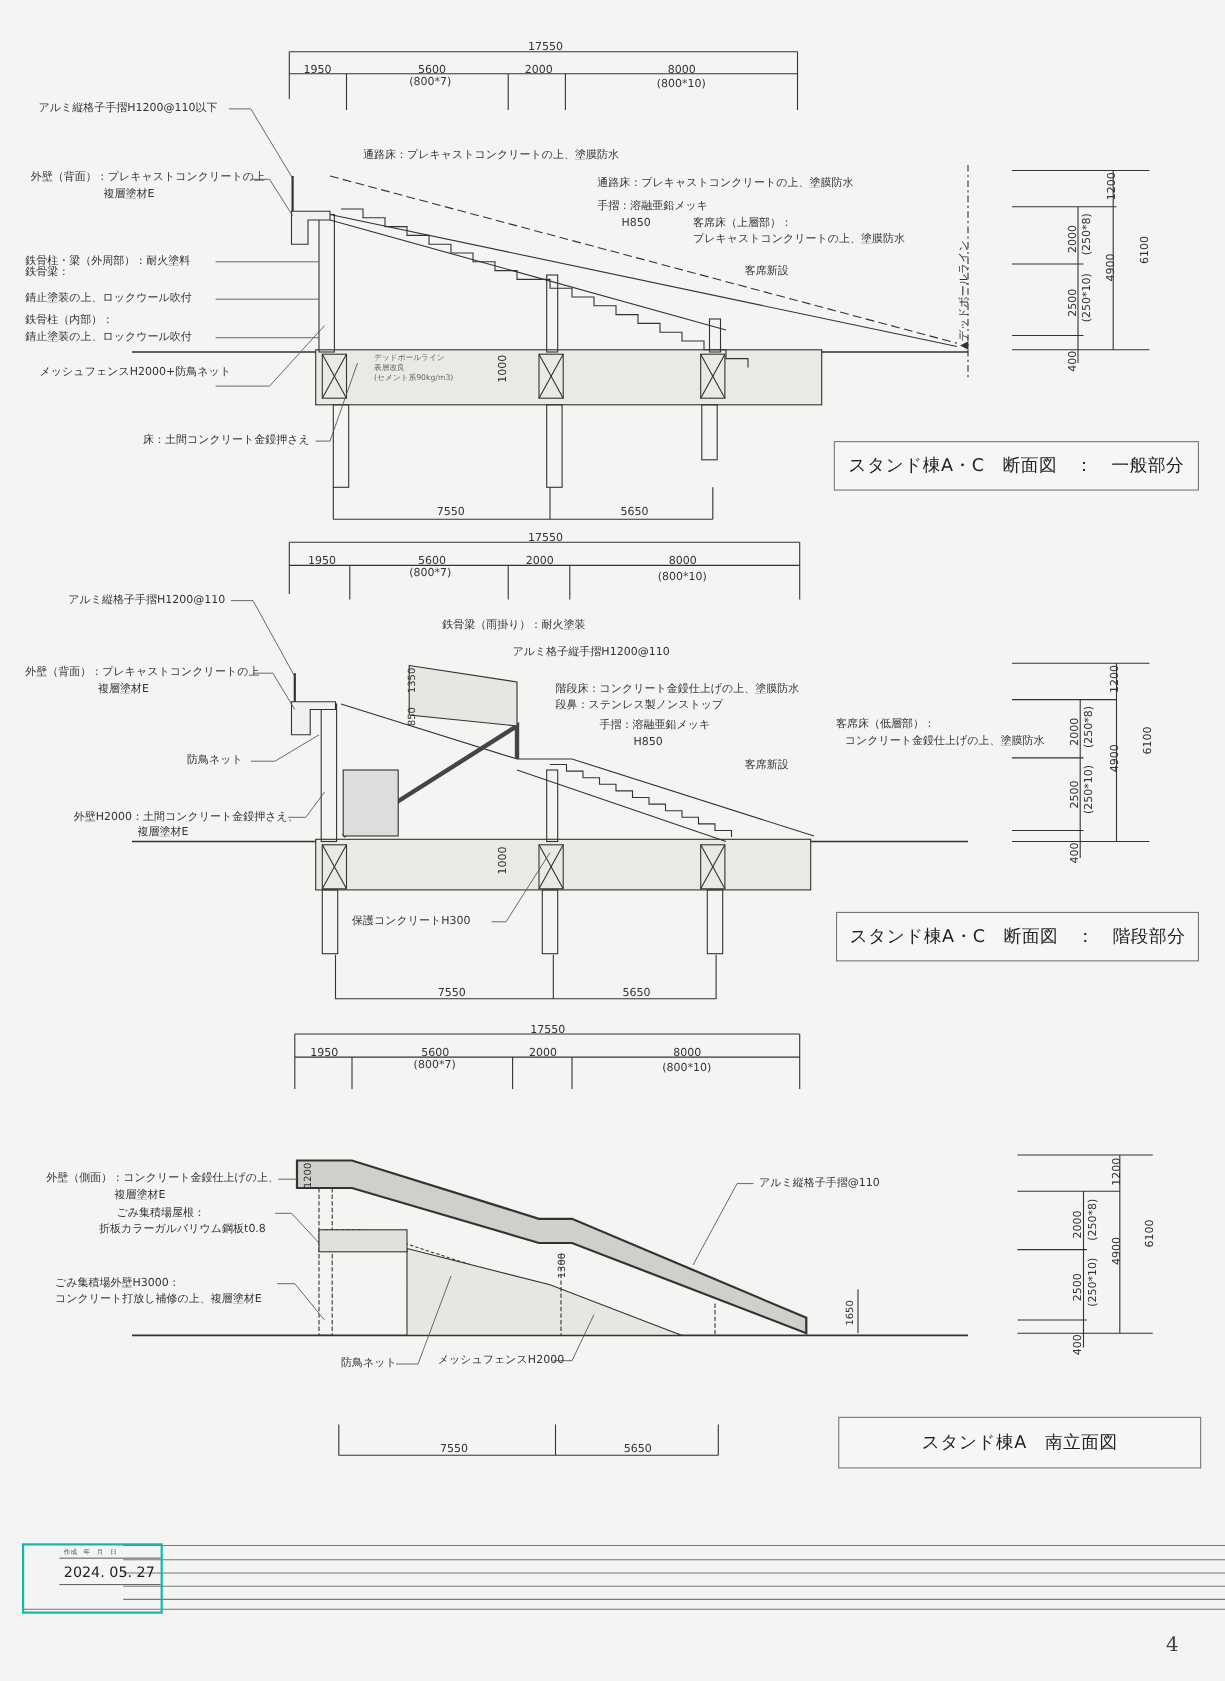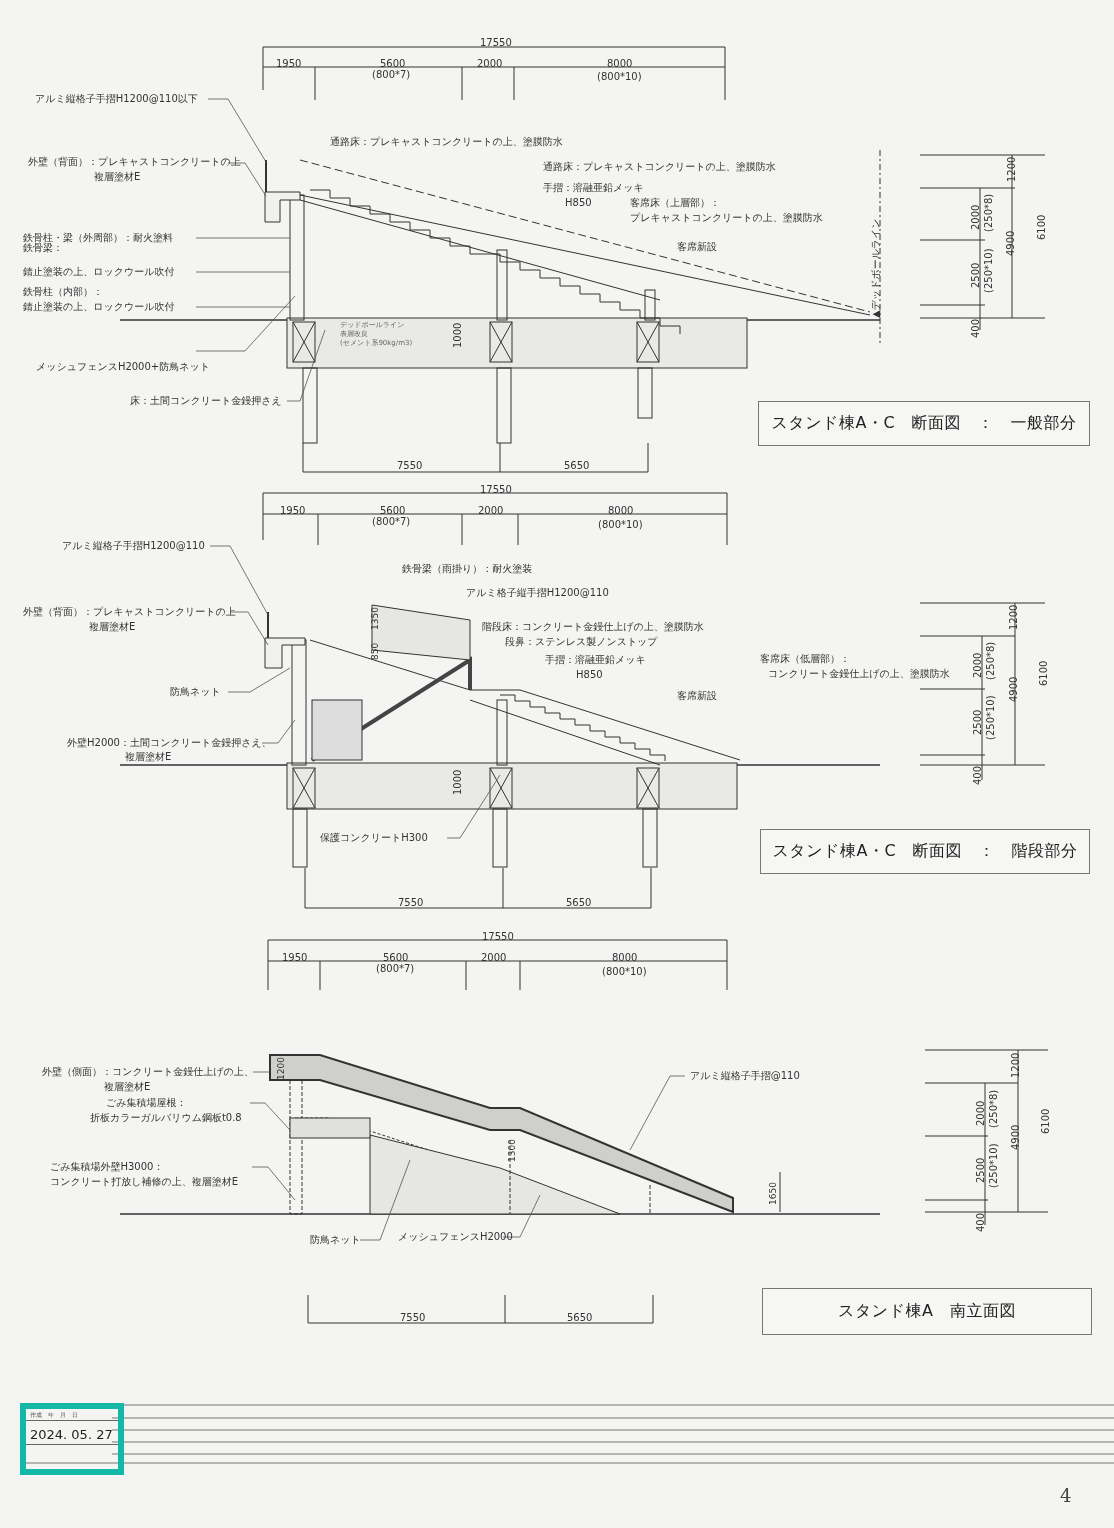--- a/index.html
+++ b/index.html
@@ -4,21 +4,21 @@
 <style>
   html, body { margin:0; padding:0; }
   body { width:1114px; height:1528px; background:#f4f4f2; position:relative; overflow:hidden;
          font-family:"DejaVu Sans","Liberation Sans",sans-serif; color:#222; }
   .lbl { position:absolute; font-size:10px; line-height:14px; white-space:nowrap; color:#333; }
   .dim { position:absolute; font-size:10px; color:#333; white-space:nowrap; }
   .vdim { position:absolute; font-size:10px; color:#333; white-space:nowrap; transform:rotate(-90deg); transform-origin:left top; }
   .title-box { position:absolute; border:1px solid #777; background:#f6f6f4; font-size:16px; color:#222;
                display:flex; align-items:center; justify-content:center; letter-spacing:0.5px; }
   svg { position:absolute; left:0; top:0; }
-  .stamp { position:absolute; left:20px; top:1403px; width:92px; height:60px; border:6px solid #14b8a6; }
+  .stamp { position:absolute; left:20px; top:1403px; width:92px; height:60px; border:2px solid #14b8a6;padding-left:32px; }
   .stamp-head { font-size:6px; color:#555; padding:2px 4px; border-bottom:1px solid #666; height:12px; box-sizing:border-box; }
   .stamp-date { font-size:13px; color:#222; padding:6px 4px 2px; border-bottom:1px solid #666; }
   .pageno { position:absolute; left:1060px; top:1485px; font-family:"DejaVu Serif","Liberation Serif",serif; font-size:18px; color:#444; }
 </style>
 </head>
 <body>
 
 <svg width="1114" height="1528" stroke="#333" fill="none" stroke-width="1">
 
   <g>
@@ -216,21 +216,21 @@
   <div class="dim" style="left:597px;top:71px">(800*10)</div>
 
   <div class="lbl" style="left:35px;top:92px">アルミ縦格子手摺H1200@110以下</div>
   <div class="lbl" style="left:28px;top:155px">外壁（背面）：プレキャストコンクリートの上</div>
   <div class="lbl" style="left:94px;top:170px">複層塗材E</div>
   <div class="lbl" style="left:23px;top:231px">鉄骨柱・梁（外周部）：耐火塗料</div>
   <div class="lbl" style="left:23px;top:241px">鉄骨梁：</div>
   <div class="lbl" style="left:23px;top:265px">錆止塗装の上、ロックウール吹付</div>
   <div class="lbl" style="left:23px;top:285px">鉄骨柱（内部）：</div>
   <div class="lbl" style="left:23px;top:300px">錆止塗装の上、ロックウール吹付</div>
-  <div class="lbl" style="left:36px;top:360px">メッシュフェンスH2000+防鳥ネット</div>
+  <div class="lbl" style="left:36px;top:332px">メッシュフェンスH2000+防鳥ネット</div>
   <div class="lbl" style="left:130px;top:394px">床：土間コンクリート金鏝押さえ</div>
 
   <div class="lbl" style="left:330px;top:135px">通路床：プレキャストコンクリートの上、塗膜防水</div>
   <div class="lbl" style="left:543px;top:160px">通路床：プレキャストコンクリートの上、塗膜防水</div>
   <div class="lbl" style="left:543px;top:181px">手摺：溶融亜鉛メッキ</div>
   <div class="lbl" style="left:565px;top:196px">H850</div>
   <div class="lbl" style="left:630px;top:196px">客席床（上層部）：</div>
   <div class="lbl" style="left:630px;top:211px">プレキャストコンクリートの上、塗膜防水</div>
   <div class="lbl" style="left:677px;top:240px">客席新設</div>
 
@@ -268,21 +268,21 @@
 
   <div class="lbl" style="left:62px;top:539px">アルミ縦格子手摺H1200@110</div>
   <div class="lbl" style="left:23px;top:605px">外壁（背面）：プレキャストコンクリートの上</div>
   <div class="lbl" style="left:89px;top:620px">複層塗材E</div>
   <div class="lbl" style="left:170px;top:685px">防鳥ネット</div>
   <div class="lbl" style="left:67px;top:736px">外壁H2000：土間コンクリート金鏝押さえ、</div>
   <div class="lbl" style="left:125px;top:750px">複層塗材E</div>
 
   <div class="lbl" style="left:402px;top:562px">鉄骨梁（雨掛り）：耐火塗装</div>
   <div class="lbl" style="left:466px;top:586px">アルミ格子縦手摺H1200@110</div>
-  <div class="lbl" style="left:482px;top:620px">階段床：コンクリート金鏝仕上げの上、塗膜防水</div>
+  <div class="lbl" style="left:505px;top:620px">階段床：コンクリート金鏝仕上げの上、塗膜防水</div>
   <div class="lbl" style="left:505px;top:635px">段鼻：ステンレス製ノンストップ</div>
   <div class="lbl" style="left:545px;top:653px">手摺：溶融亜鉛メッキ</div>
   <div class="lbl" style="left:576px;top:668px">H850</div>
   <div class="lbl" style="left:760px;top:652px">客席床（低層部）：</div>
   <div class="lbl" style="left:768px;top:667px">コンクリート金鏝仕上げの上、塗膜防水</div>
   <div class="lbl" style="left:677px;top:689px">客席新設</div>
   <div class="lbl" style="left:320px;top:831px">保護コンクリートH300</div>
 
   <div class="vdim" style="left:370px;top:630px;font-size:9px">1350</div>
   <div class="vdim" style="left:370px;top:660px;font-size:9px">850</div>

